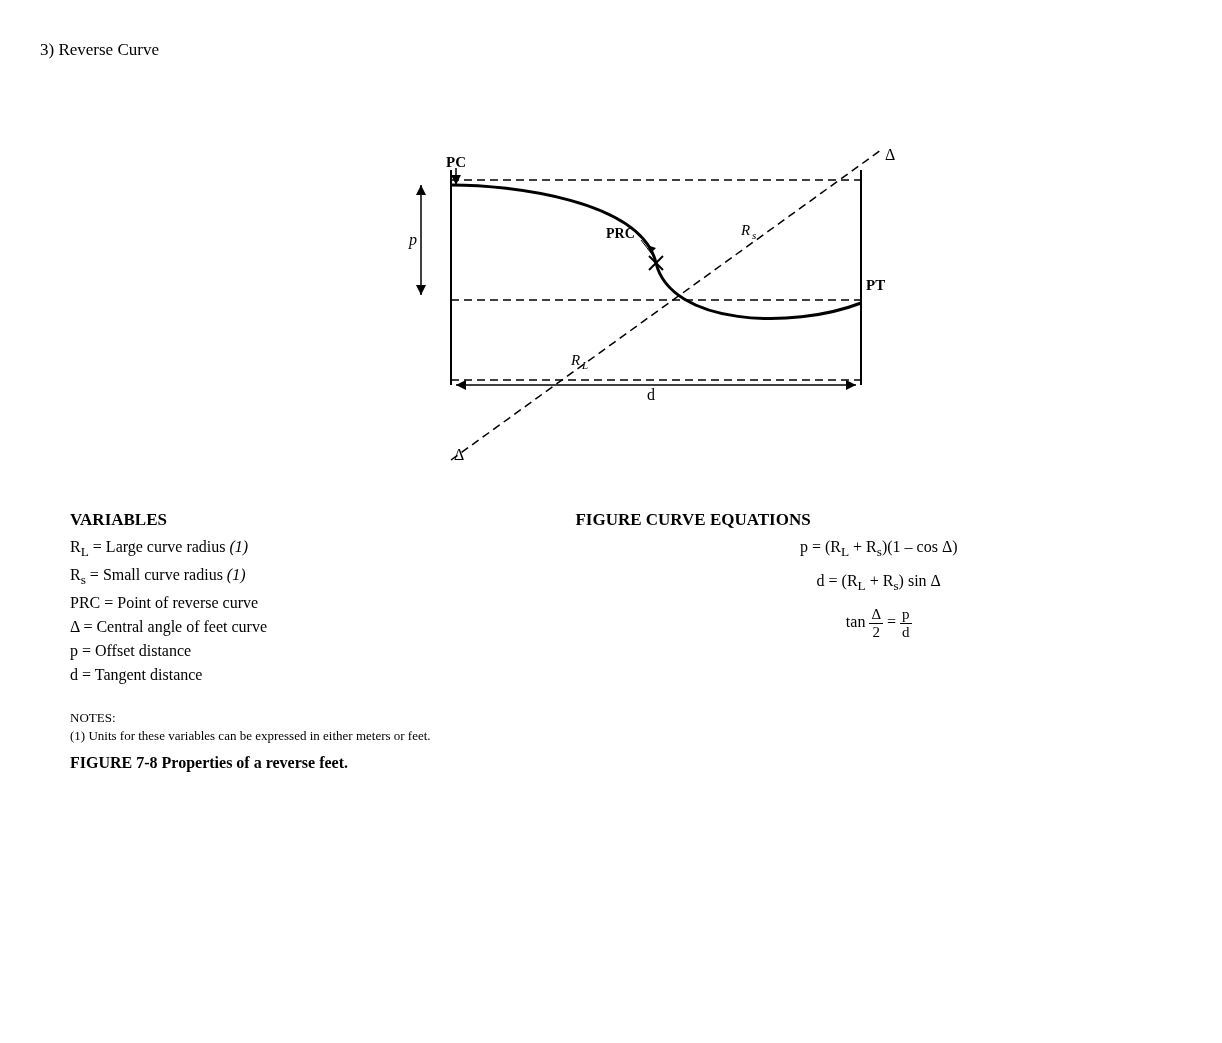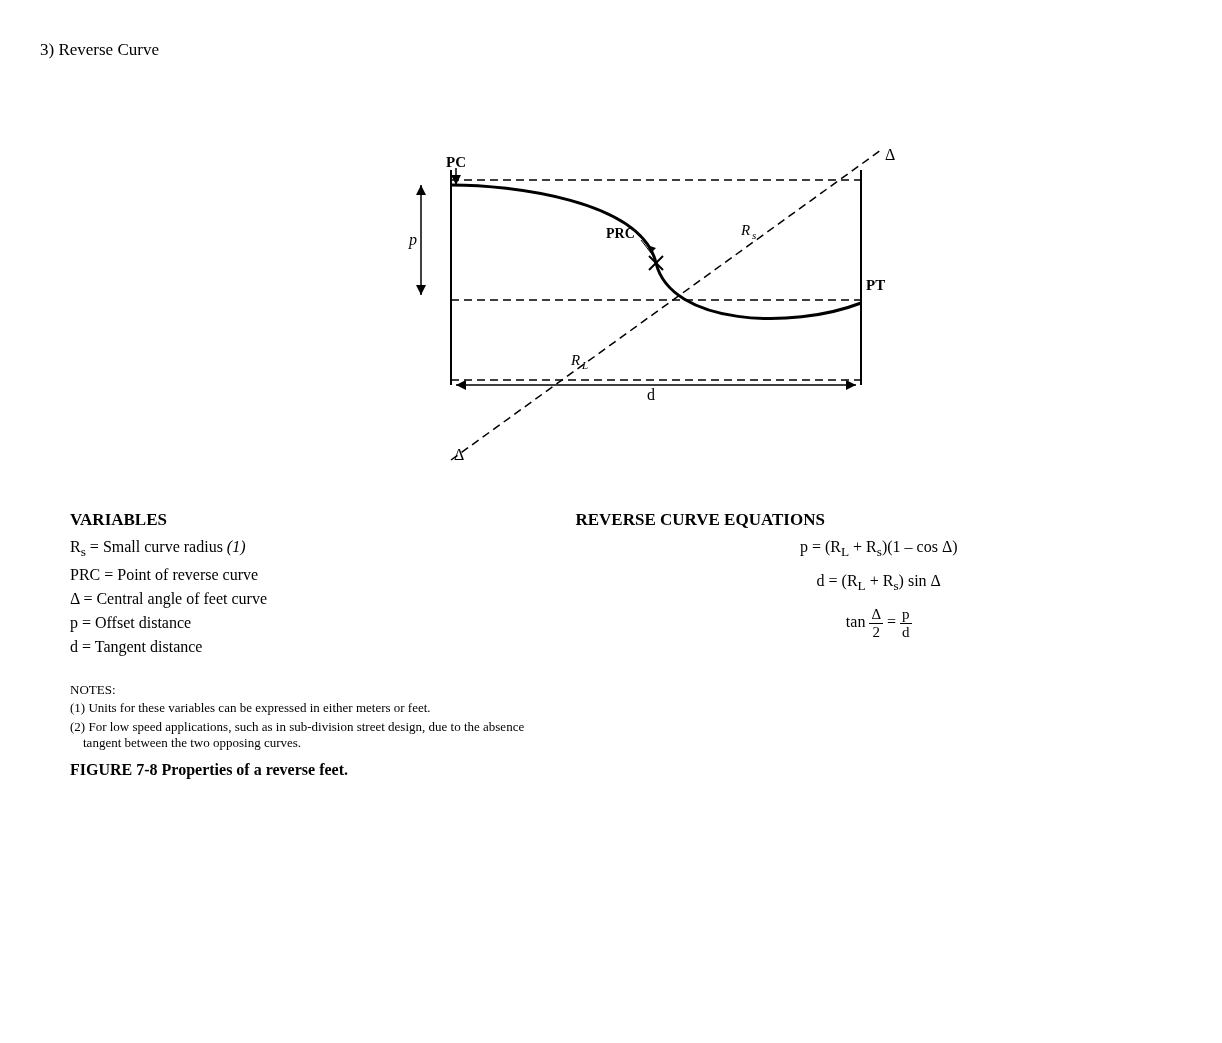--- a/index.html
+++ b/index.html
@@ -150,38 +150,41 @@
     <line x1="388" y1="186" x2="402" y2="200" stroke="#000" stroke-width="2"></line>
     <line x1="402" y1="186" x2="388" y2="200" stroke="#000" stroke-width="2"></line>
 
   </svg>
 </div>
 
 <div class="content-section">
   <div class="variables-col">
     <div class="section-title">VARIABLES</div>
     <div class="var-item">
+      R<sub>L</sub> = Large curve radius <em>(1)</em>
+    </div>
+    <div class="var-item">
       R<sub>s</sub> = Small curve radius <em>(1)</em>
     </div>
     <div class="var-item">
       PRC = Point of reverse curve
     </div>
     <div class="var-item">
       Δ = Central angle of feet curve
     </div>
     <div class="var-item">
       p = Offset distance
     </div>
     <div class="var-item">
       d = Tangent distance
     </div>
   </div>
 
   <div class="equations-col">
-    <div class="section-title">REVERSE CURVE EQUATIONS</div>
+    <div class="section-title">FIGURE CURVE EQUATIONS</div>
     <div class="eq-item">
       p = (R<sub>L</sub> + R<sub>s</sub>)(1 – cos Δ)
     </div>
     <div class="eq-item">
       d = (R<sub>L</sub> + R<sub>s</sub>) sin Δ
     </div>
     <div class="eq-item">
       tan&nbsp;<span class="frac">
           <span class="num">Δ</span>
           <span class="den">2</span>
@@ -191,21 +194,17 @@
         </span>
     </div>
   </div>
 </div>
 
 <div class="notes-section">
   <div class="notes-title">NOTES:</div>
   <div class="note-item">
     (1) Units for these variables can be expressed in either meters or feet.
   </div>
-  <div class="note-item">
-    (2) For low speed applications, such as in sub-division street design, due to the absence<br>
-    &nbsp;&nbsp;&nbsp;&nbsp;tangent between the two opposing curves.
-  </div>
 </div>
 
 <div class="figure-caption">
   <span>FIGURE 7-8</span><span> Properties of a reverse feet.</span>
 </div>
 
 </body></html>

